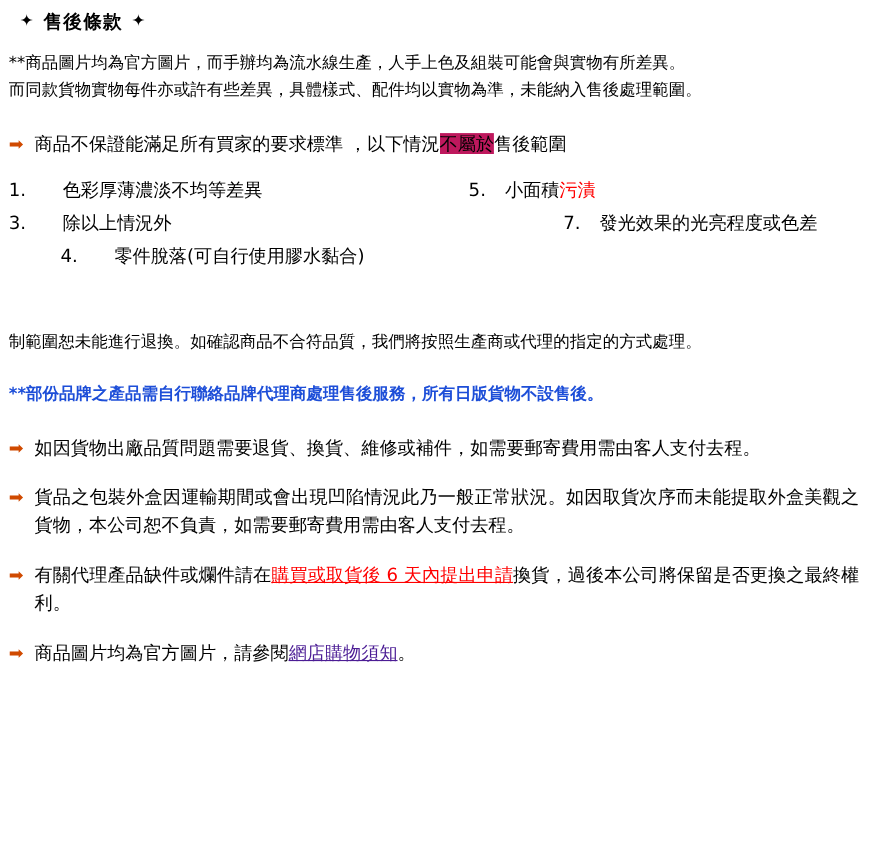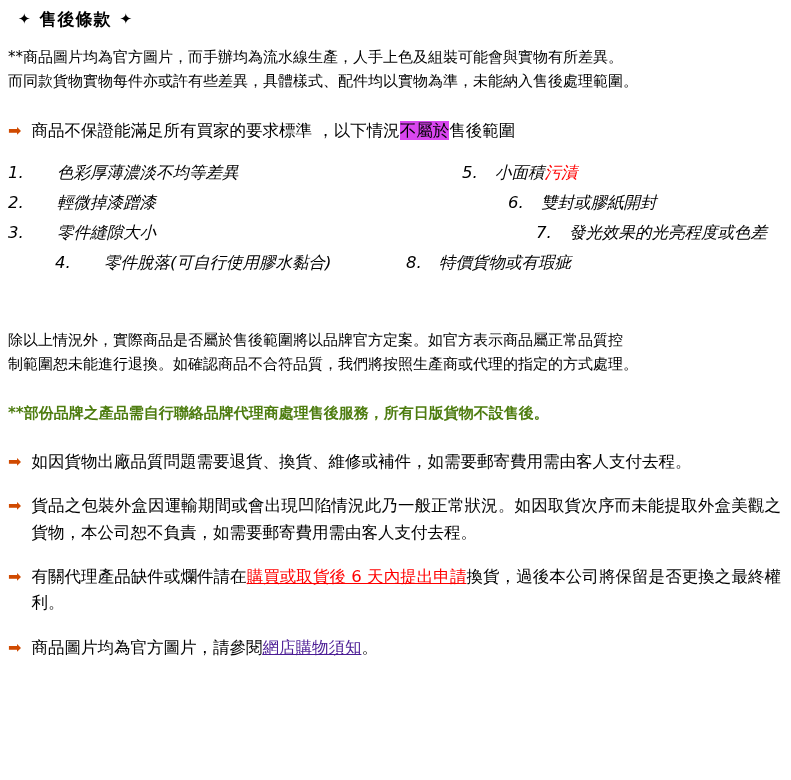--- a/index.html
+++ b/index.html
@@ -64,44 +64,43 @@
     flex: 0 0 auto;
     line-height: 1.6;
   }
   .arrow-body {
     flex: 1 1 auto;
     text-align: justify;
   }
 
   
   .hl {
-    background: #d946ef;
+    background: #be185d;
     color: #000;
   }
   .red {
     color: #ff0000;
   }
   .redbold {
-    color: #4d7c0f;
+    color: #1d4ed8;
     font-weight: bold;
   }
   .red-underline {
     color: #ff0000;
     text-decoration: underline;
   }
   .link {
     color: #4c1d95;
     text-decoration: underline;
   }
 
   
   .list-wrap {
     padding: 0 10px 0 8px;
     font-size: 16.5px;
-    font-style: italic;
   }
   .list-row {
     position: relative;
     height: 30px;
   }
   .li {
     position: absolute;
     white-space: nowrap;
   }
   .li .num {
@@ -134,63 +133,48 @@
     </span>
   </div>
 
   <div class="list-wrap mt18">
 
     <div class="list-row">
       <span class="li" style="left:0px;">
         <span class="num">1.</span>
         <span class="txt" style="padding-left:28px;">色彩厚薄濃淡不均等差異</span>
       </span>
-      <span class="li" style="left:418px;margin-left:36px;">
+      <span class="li" style="left:418px;">
         <span class="num">5.</span>
         <span class="txt" style="padding-left:12px;"><span>小面積</span><span class="red">污漬</span></span>
       </span>
     </div>
 
-    <div class="list-row">
-      <span class="li" style="left:0px;">
-        <span class="num">2.</span>
-        <span class="txt" style="padding-left:28px;">輕微掉漆蹭漆</span>
-      </span>
-      <span class="li" style="left:500px;">
-        <span class="num">6.</span>
-        <span class="txt" style="padding-left:12px;">雙封或膠紙開封</span>
-      </span>
-    </div>
 
     <div class="list-row">
       <span class="li" style="left:0px;">
         <span class="num">3.</span>
-        <span class="txt" style="padding-left:28px;">零件縫隙大小</span>
+        <span class="txt" style="padding-left:28px;">除以上情況外</span>
       </span>
-      <span class="li" style="left:528px;">
+      <span class="li" style="left:504px;">
         <span class="num">7.</span>
         <span class="txt" style="padding-left:12px;">發光效果的光亮程度或色差</span>
       </span>
     </div>
 
     <div class="list-row">
       <span class="li" style="left:0px;margin-left:47px;">
         <span class="num">4.</span>
         <span class="txt" style="padding-left:28px;">零件脫落(可自行使用膠水黏合)</span>
       </span>
-      <span class="li" style="left:398px;">
-        <span class="num">8.</span>
-        <span class="txt" style="padding-left:12px;">特價貨物或有瑕疵</span>
-      </span>
     </div>
 
   </div>
 
   <div class="para mt30" style="margin-top:46px;">
-    <div>除以上情況外，實際商品是否屬於售後範圍將以品牌官方定案。如官方表示商品屬正常品質控</div>
     <div>制範圍恕未能進行退換。如確認商品不合符品質，我們將按照生產商或代理的指定的方式處理。</div>
   </div>
 
   <div class="para mt24 redbold">**部份品牌之產品需自行聯絡品牌代理商處理售後服務，所有日版貨物不設售後。</div>
 
   <div class="arrow-line mt24">
     <span class="arrow">➡</span>
     <span class="arrow-body">如因貨物出廠品質問題需要退貨、換貨、維修或補件，如需要郵寄費用需由客人支付去程。</span>
   </div>
 

